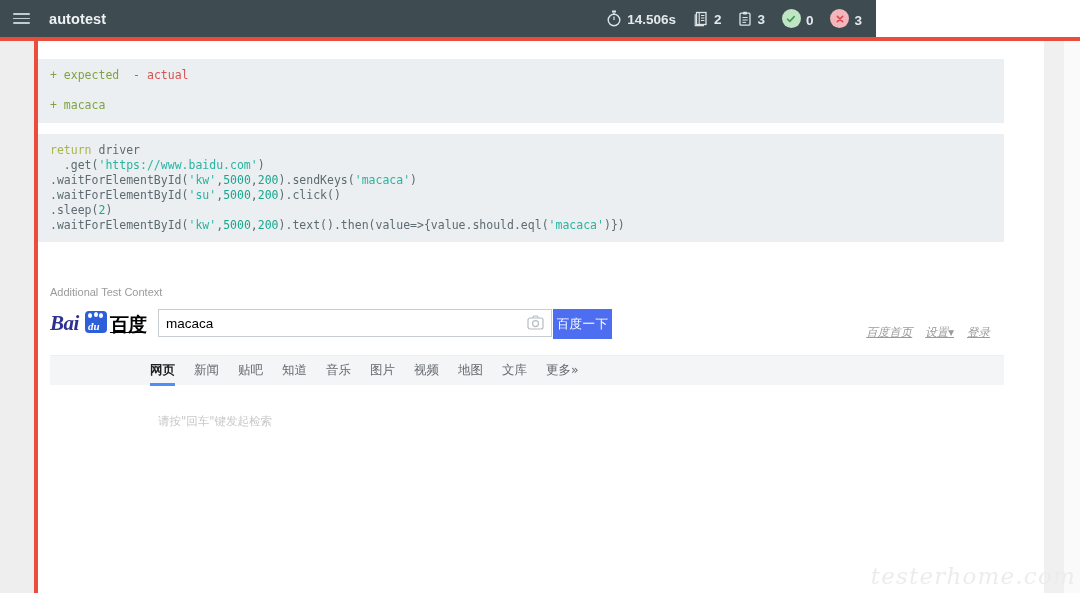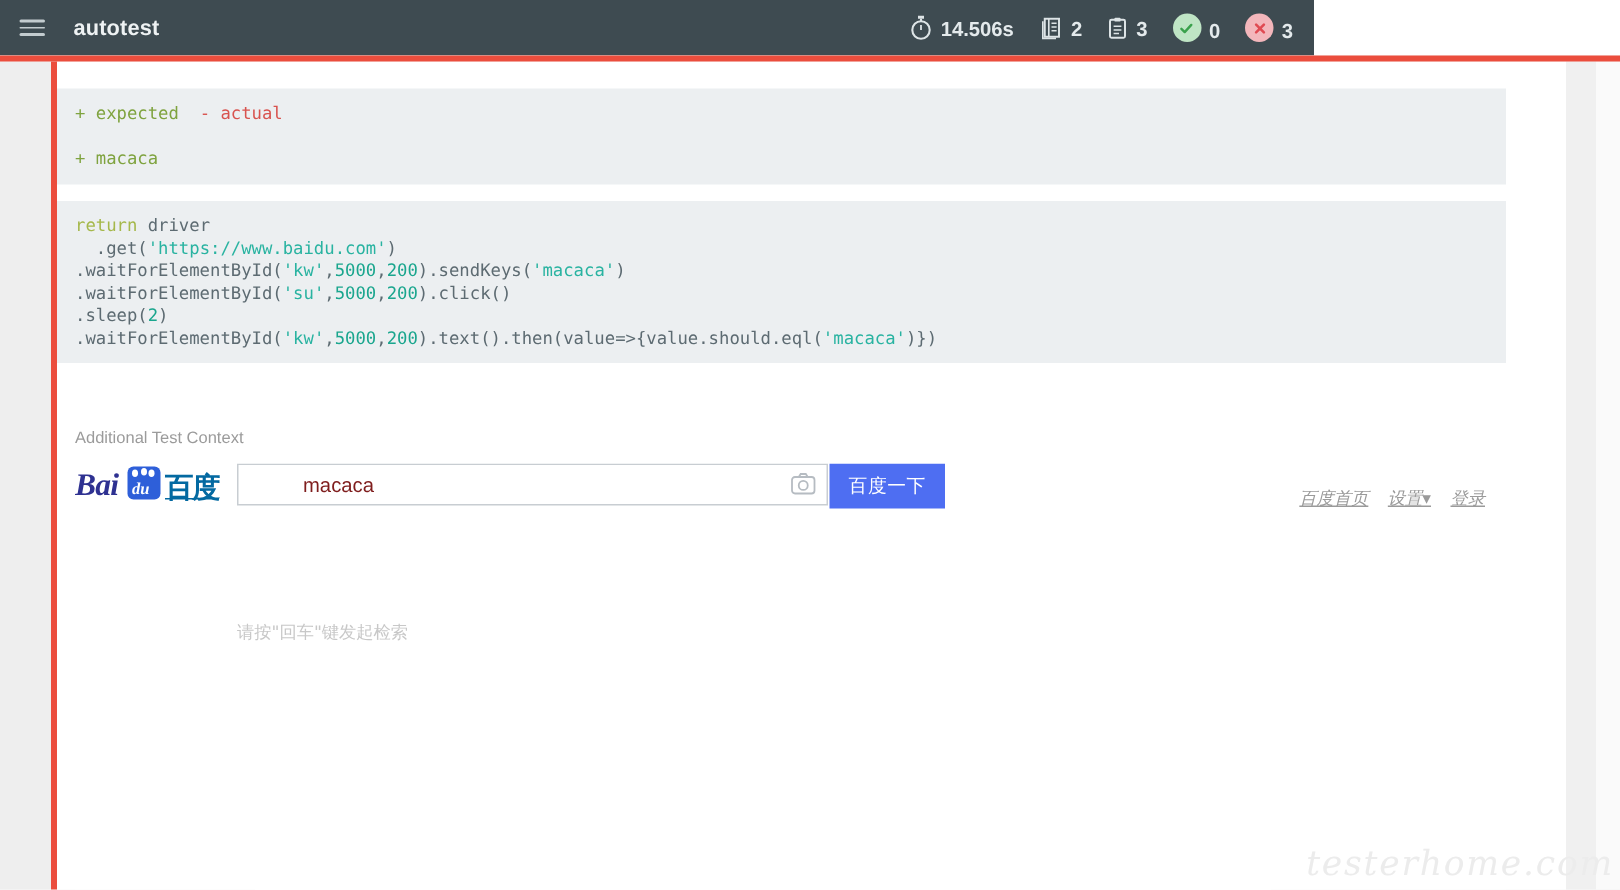--- a/index.html
+++ b/index.html
@@ -187,47 +187,46 @@
     position: absolute; left: 38px; top: 9px;
     font-family: "Liberation Serif", serif;
     font-weight: bold; font-style: italic;
     font-size: 11px; color: #ffffff;
     z-index: 3;
   }
   #bd-cn {
     position: absolute; left: 60px; top: 1px;
     font-family: "DejaVu Sans", sans-serif;
     font-weight: bold; font-size: 19px;
-    color: #0369a1; letter-spacing: -1px; text-decoration: underline;
+    color: #000000; letter-spacing: -1px; text-decoration: underline;
   }
 
   #bd-searchwrap {
     position: relative;
     margin-left: 11px;
     width: 394px; height: 28px;
     border: 1px solid #c8cdd2;
     background: #ffffff;
     display: flex; align-items: center;
   }
   #bd-input {
     border: none; outline: none;
-    font-size: 13.5px; color: #7f1d1d;
+    font-size: 13.5px; color: #000000;
     padding-left: 7px; width: 355px;
     height: 26px; background: transparent;
     font-family: "Liberation Sans", sans-serif;
-    margin-left: 36px;
   }
   #bd-cam {
     position: absolute; right: 7px; top: 5px;
     width: 17px; height: 15px;
     cursor: pointer;
   }
   #bd-btn {
     margin-left: 1px;
-    width: 77px; height: 30px;
+    width: 59px; height: 30px;
     background: #4e6ef2;
     color: #ffffff; font-size: 12.5px;
     display: flex; align-items: center; justify-content: center;
     cursor: pointer;
     font-family: "DejaVu Sans", sans-serif;
     letter-spacing: .4px;
   }
   #bd-userlinks {
     position: absolute; right: 14px; top: 16px;
     display: flex; gap: 13px;
@@ -405,20 +404,32 @@
 
       <div id="bd-btn">百度一下</div>
 
       <div id="bd-userlinks">
         <span>百度首页</span>
         <span>设置▾</span>
         <span>登录</span>
       </div>
     </div>
 
+    <div id="bd-navbar">
+      <div class="bd-tab active">网页</div>
+      <div class="bd-tab">新闻</div>
+      <div class="bd-tab">贴吧</div>
+      <div class="bd-tab">知道</div>
+      <div class="bd-tab">音乐</div>
+      <div class="bd-tab">图片</div>
+      <div class="bd-tab">视频</div>
+      <div class="bd-tab">地图</div>
+      <div class="bd-tab">文库</div>
+      <div class="bd-tab">更多»</div>
+    </div>
 
     <div id="bd-hint">请按"回车"键发起检索</div>
   </div>
 
 </div>
 
 <div id="scrollbar-track">
   
 </div>
 

